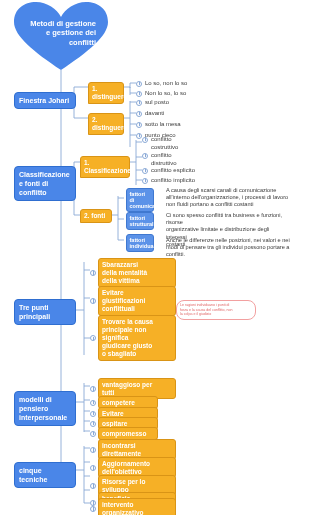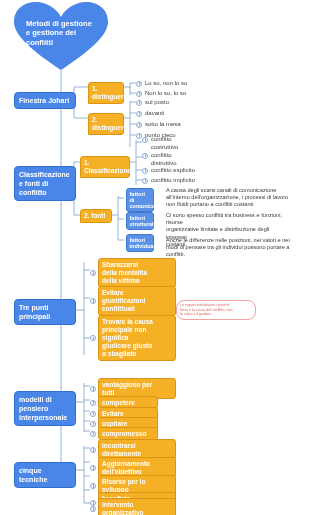--- a/index.html
+++ b/index.html
@@ -21,21 +21,21 @@
   }
   .heart {
     position: absolute; inset: 0;
     background: #4a86e8;
     -webkit-clip-path: path("M47 68 C 20 50, 0 34, 0 20 C 0 7, 10 0, 22 0 C 33 0, 43 7, 47 15 C 51 7, 61 0, 72 0 C 84 0, 94 7, 94 20 C 94 34, 74 50, 47 68 Z");
     clip-path: path("M47 68 C 20 50, 0 34, 0 20 C 0 7, 10 0, 22 0 C 33 0, 43 7, 47 15 C 51 7, 61 0, 72 0 C 84 0, 94 7, 94 20 C 94 34, 74 50, 47 68 Z");
   }
   .root-text {
     position: relative; z-index: 2;
     color: #ffffff; font-size: 7.5px; font-weight: bold;
-    line-height: 9.5px; text-align: left; width: 70px;
+    line-height: 9.5px; text-align: right; width: 70px;
     margin-bottom: 8px;
   }
 
   
   .l1 {
     position: absolute;
     background: #4a86e8;
     border: 1px solid #2f6ed0;
     border-radius: 4px;
     color: #ffffff;

